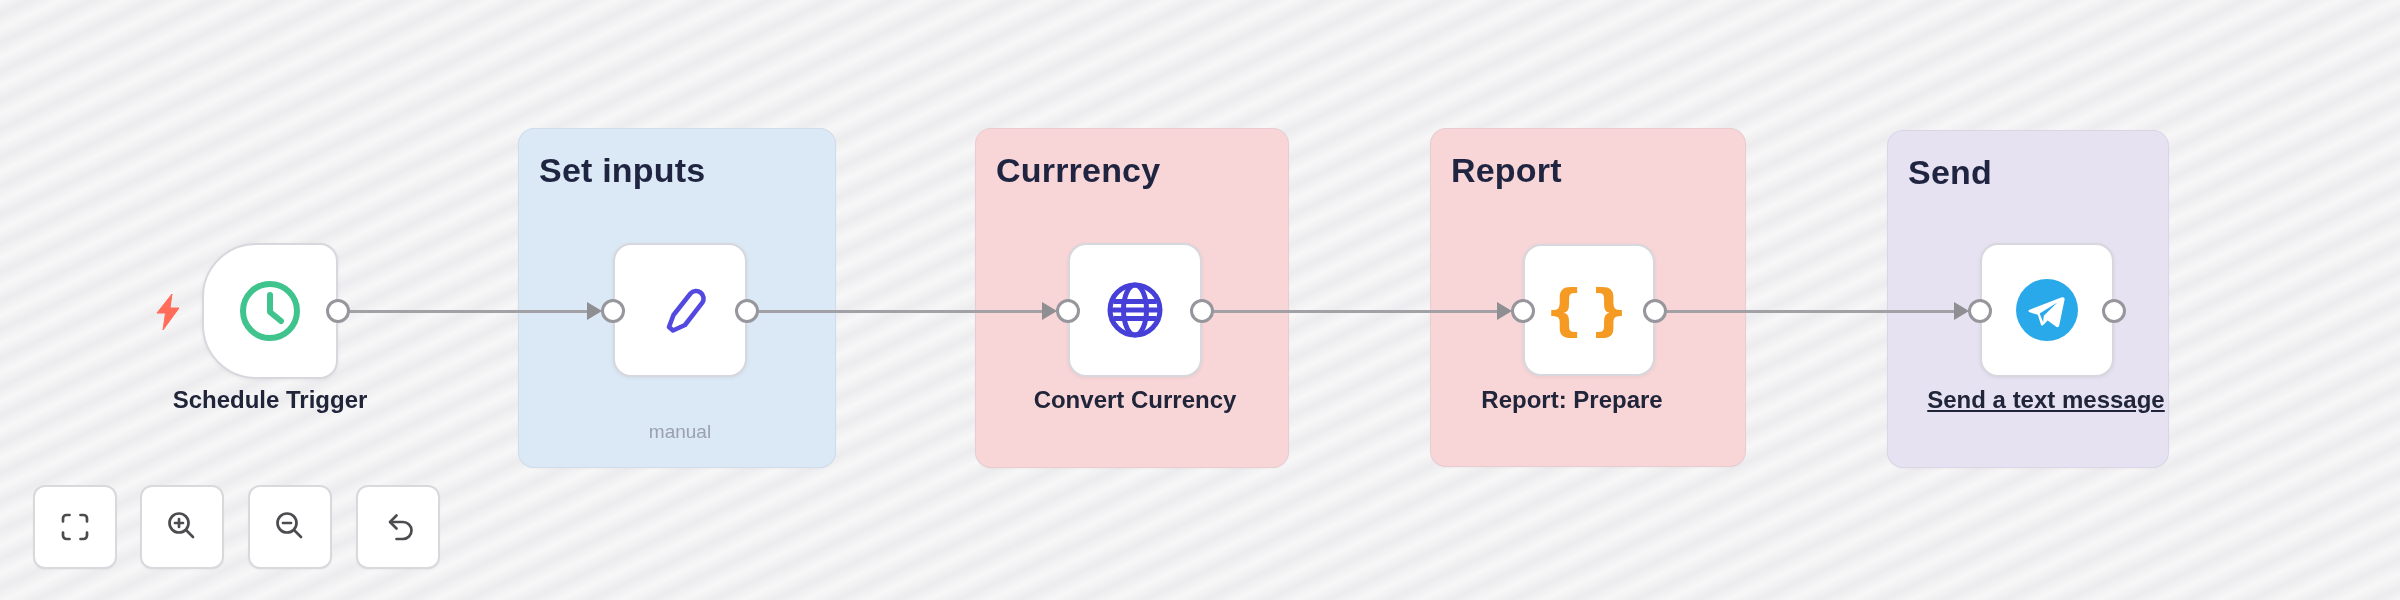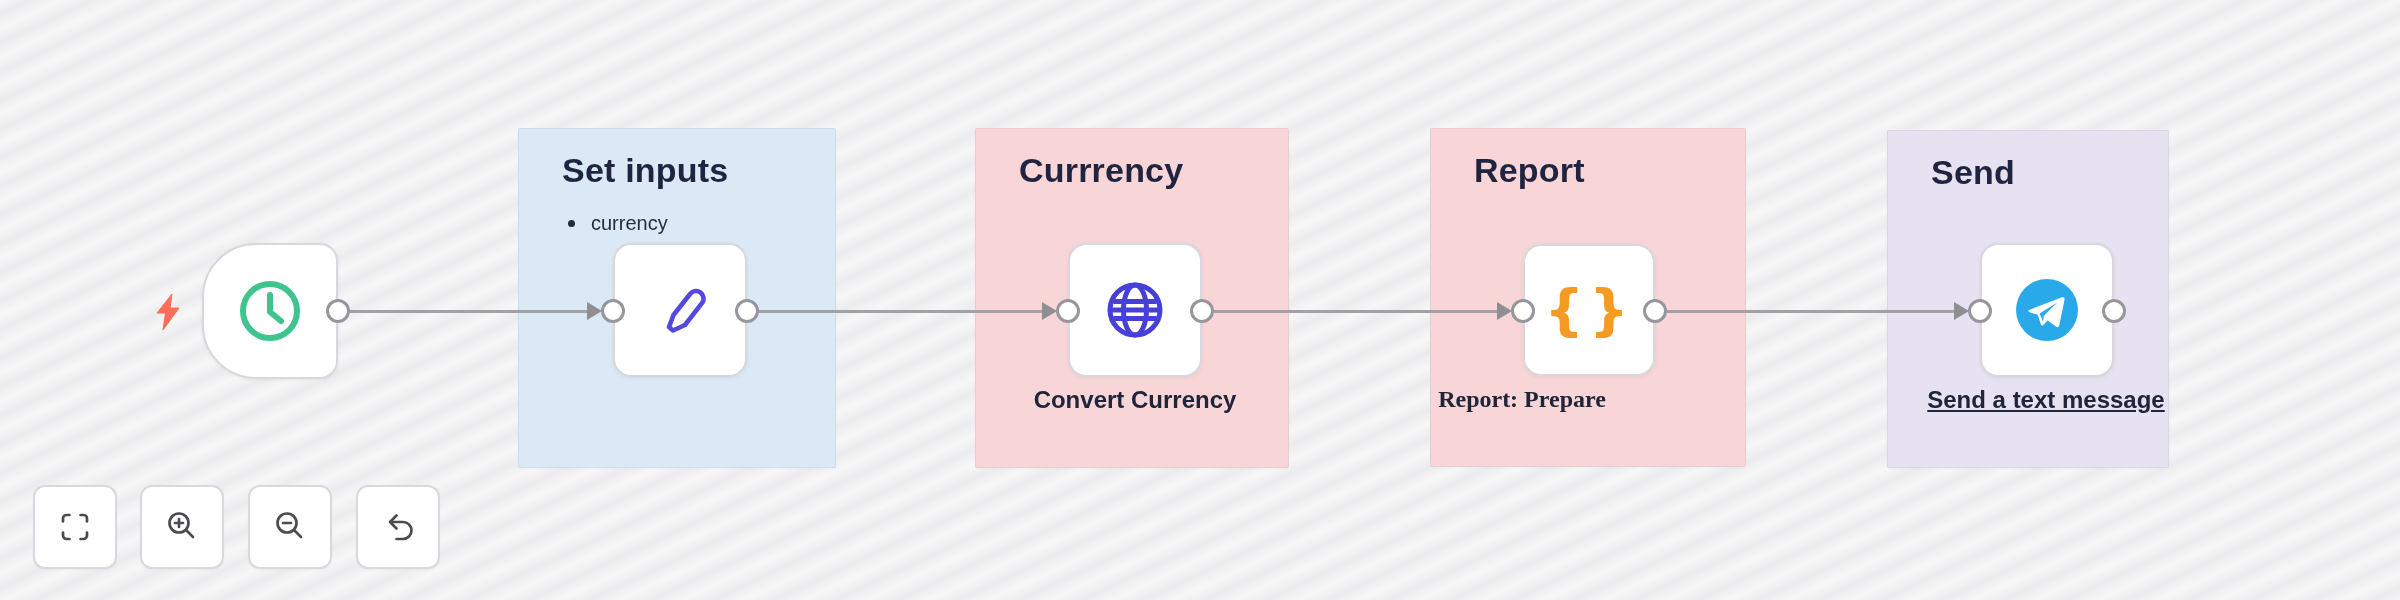--- a/index.html
+++ b/index.html
@@ -3,24 +3,24 @@
 <meta charset="utf-8">
 <style>
   html,body{margin:0;padding:0;background:#fff;}
   .canvas{
     position:relative;width:2400px;height:600px;overflow:hidden;
     font-family:"Liberation Sans",sans-serif;
     background-color:#f4f4f5;
     background-image:repeating-linear-gradient(155deg,#f7f7f8 0px,#ececee 13px,#f7f7f8 26px);
   }
   .sticky{
-    position:absolute;border-radius:2px;box-sizing:border-box;
+    position:absolute;border-radius:16px;box-sizing:border-box;
     border:1px solid rgba(60,70,100,0.07);
     box-shadow:0 1px 2px rgba(0,0,0,0.03);
-    padding:22px 43px;z-index:1;
+    padding:22px 20px;z-index:1;
   }
   .stitle{font-size:34px;font-weight:700;color:#1f2440;letter-spacing:.2px;}
   .sbullet{display:flex;align-items:center;gap:16px;margin-top:22px;font-size:20px;color:#272c42;}
   .sbullet .dot{width:7px;height:7px;border-radius:50%;background:#23283c;flex:0 0 auto;margin-left:6px;}
   .line{position:absolute;top:310px;height:3px;background:#a2a2a6;z-index:2;}
   .arrow{position:absolute;top:302px;width:0;height:0;z-index:2;
     border-top:9px solid transparent;border-bottom:9px solid transparent;border-left:15px solid #8e8e93;}
   .node{
     position:absolute;background:#fff;border:2px solid #d7d7de;border-radius:18px;
     box-shadow:0 1px 4px rgba(0,0,0,0.06);display:flex;align-items:center;justify-content:center;
@@ -53,24 +53,20 @@
   <div class="arrow" style="left:587px;"></div>
   <div class="line" style="left:753px;width:290px;"></div>
   <div class="arrow" style="left:1042px;"></div>
   <div class="line" style="left:1208px;width:290px;"></div>
   <div class="arrow" style="left:1497px;"></div>
   <div class="line" style="left:1661px;width:294px;"></div>
   <div class="arrow" style="left:1954px;"></div>
 
   <div class="sticky" style="left: 518px; top: 128px; width: 318px; height: 340px; background-color: rgb(219, 232, 246);">
     <div class="stitle">Set inputs</div>
-    <div class="sbullet">
-      <span class="dot"></span>
-      <span>currency</span>
-    </div>
   </div>
   <div class="sticky" style="left: 1430px; top: 128px; width: 316px; height: 339px; background-color: rgb(248, 214, 216);">
     <div class="stitle">Report</div>
   </div>
   <div class="sticky" style="left: 975px; top: 128px; width: 314px; height: 340px; background-color: rgb(248, 214, 216);">
     <div class="stitle">Currrency</div>
   </div>
   <div class="sticky" style="left: 1887px; top: 130px; width: 282px; height: 338px; background-color: rgb(230, 226, 242);">
     <div class="stitle">Send</div>
   </div>
@@ -124,22 +120,24 @@
   <span class="port" style="left:326px;"></span>
   <span class="port" style="left:601px;"></span>
   <span class="port" style="left:735px;"></span>
   <span class="port" style="left:1056px;"></span>
   <span class="port" style="left:1190px;"></span>
   <span class="port" style="left:1511px;"></span>
   <span class="port" style="left:1643px;"></span>
   <span class="port" style="left:1968px;"></span>
   <span class="port" style="left:2102px;"></span>
 
+  <div class="nlabel" style="left:60px;">Schedule Trigger</div>
+  <div class="nsub" style="left:470px;">manual</div>
   <div class="nlabel" style="left:925px;">Convert Currency</div>
-  <div class="nlabel" style="left:1312px;font-family:Liberation Serif, serif;">Report: Prepare</div>
+  <div class="nlabel" style="left:1362px;">Report: Prepare</div>
   <div class="nlabel" style="left:1836px;text-decoration:underline;">Send a text message</div>
 
   <button class="ctrl" style="left:33px;">
     <svg width="40" height="40" viewBox="0 0 40 40">
       <path d="M14.5 8 H11.5 a3.5 3.5 0 0 0 -3.5 3.5 v3 M25.5 8 h3 a3.5 3.5 0 0 1 3.5 3.5 v3 M14.5 32 H11.5 a3.5 3.5 0 0 1 -3.5 -3.5 v-3 M25.5 32 h3 a3.5 3.5 0 0 0 3.5 -3.5 v-3"></path>
     </svg>
   </button>
   <button class="ctrl" style="left:140px;">
     <svg width="40" height="40" viewBox="0 0 40 40">
       <circle cx="17" cy="16" r="9.5"></circle>

